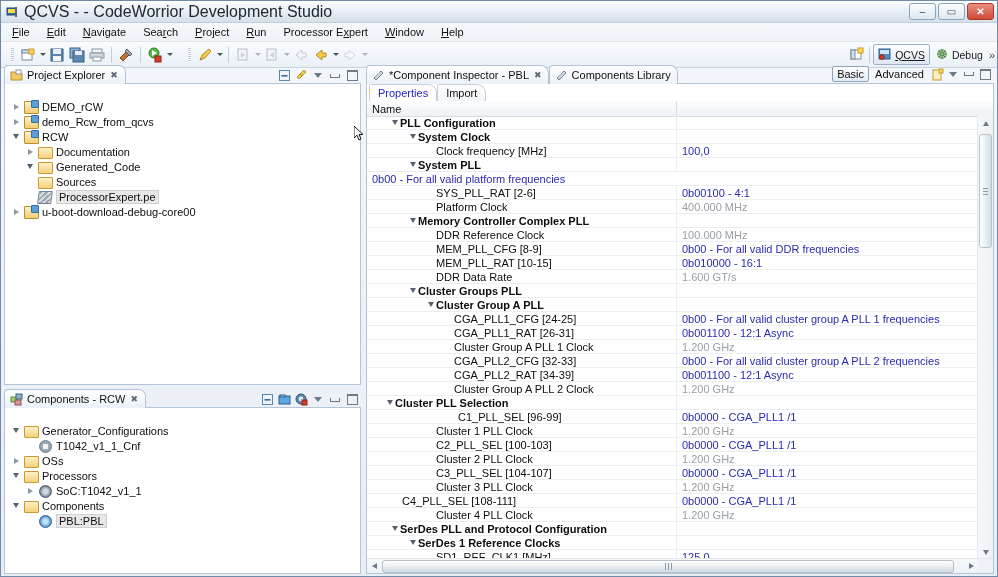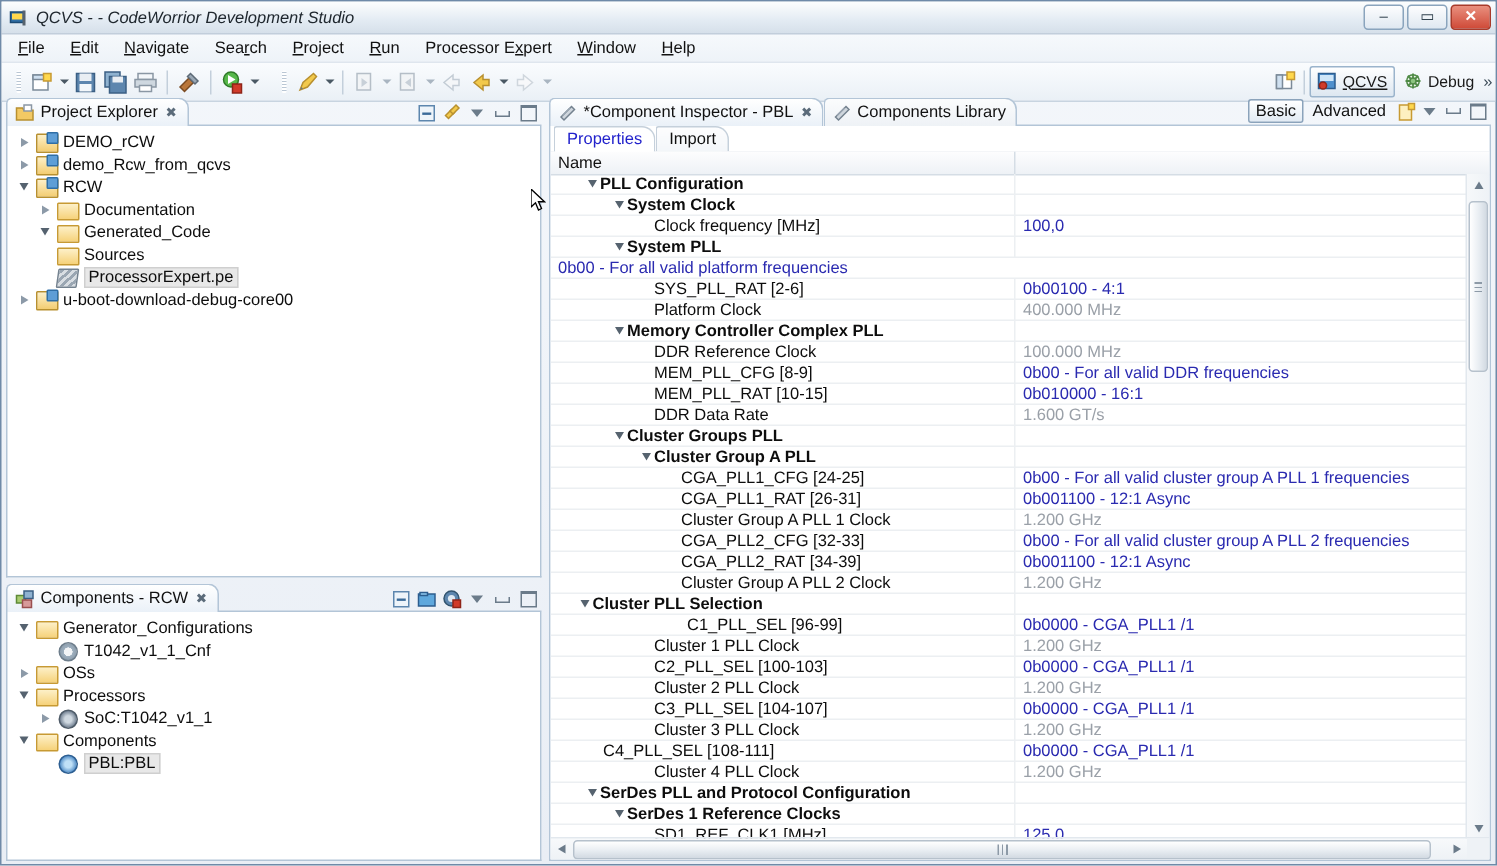--- a/index.html
+++ b/index.html
@@ -11,21 +11,21 @@
   }
   #app{position:relative;width:998px;height:577px;
     background:linear-gradient(#f4f7fb,#e9eef5);
     border:1px solid #6f8aa8;box-sizing:border-box;overflow:hidden;}
 
   
   .titlebar{height:21px;display:flex;align-items:center;
     background:linear-gradient(#fdfefe,#e3ebf3 60%,#d6e0ea);
     border-bottom:1px solid #c2cedb;padding-left:5px;position:relative;}
   .titlebar .tb-icon{width:14px;height:14px;margin-right:4px;position:relative;flex:none;}
-  .titlebar .title{font-size:11px;color:#20282f;white-space:nowrap;font-style:italic;}
+  .titlebar .title{font-size:16px;color:#20282f;white-space:nowrap;}
   .winbtns{position:absolute;right:3px;top:2px;display:flex;gap:2px;}
   .winbtn{width:27px;height:17px;border:1px solid #8aa4bd;border-radius:3px;
     background:linear-gradient(#fdfdfe,#dfe8f1);display:flex;align-items:center;justify-content:center;
     box-sizing:border-box;}
   .winbtn.close{background:linear-gradient(#e98f7e,#cf4a38);border-color:#a83a2a;}
   .winbtn .g{font-size:10px;color:#32424f;line-height:1;}
   .winbtn.close .g{color:#fff;font-weight:bold;}
 
   
   .menubar{height:18px;display:flex;align-items:center;padding-left:11px;
@@ -65,21 +65,21 @@
     border-radius:4px 7px 0 0;position:relative;z-index:2;}
   .vtab .vicon{width:13px;height:13px;margin-right:4px;position:relative;flex:none;}
   .vtab .vlabel{font-size:11px;color:#111;white-space:nowrap;}
   .vtab .vclose{margin-left:5px;font-size:9px;color:#5b6b7a;font-family:"Liberation Sans",sans-serif;}
   .vtabfill{flex:1;border-bottom:1px solid #b3c5d7;height:18px;box-sizing:border-box;}
   .vtools{position:absolute;right:2px;bottom:2px;display:flex;align-items:center;gap:3px;z-index:3;}
   .vtool{width:14px;height:13px;display:flex;align-items:center;justify-content:center;}
   .vbody{flex:1;background:#fff;border:1px solid #b3c5d7;border-top:none;overflow:hidden;position:relative;}
 
   
-  .tree{padding:3px 0 0 0;}
+  .tree{padding:3px 0 0 0;margin-top:12px;}
   .trow{height:15px;display:flex;align-items:center;white-space:nowrap;}
   .tw{width:14px;height:15px;display:flex;align-items:center;justify-content:center;flex:none;}
   .tw .arrR{border-top:3.5px solid transparent;border-bottom:3.5px solid transparent;border-left:5px solid #8c9aa8;}
   .tw .arrD{border-left:3.5px solid transparent;border-right:3.5px solid transparent;border-top:5px solid #55626f;}
   .ticon{width:16px;height:15px;margin-right:3px;flex:none;position:relative;}
   .tlabel{font-size:11px;color:#0d0d0d;}
   .trow.sel .tlabel{background:#e8e8e8;border:1px solid #cfcfcf;padding:0 2px;margin:-1px 0;}
   .folderopen{position:absolute;left:1px;top:3px;width:13px;height:10px;
     background:linear-gradient(#fdf0c8,#f6d27a);border:1px solid #c79a33;border-radius:1px;}
   .prjicon{position:absolute;left:1px;top:2px;width:13px;height:11px;

